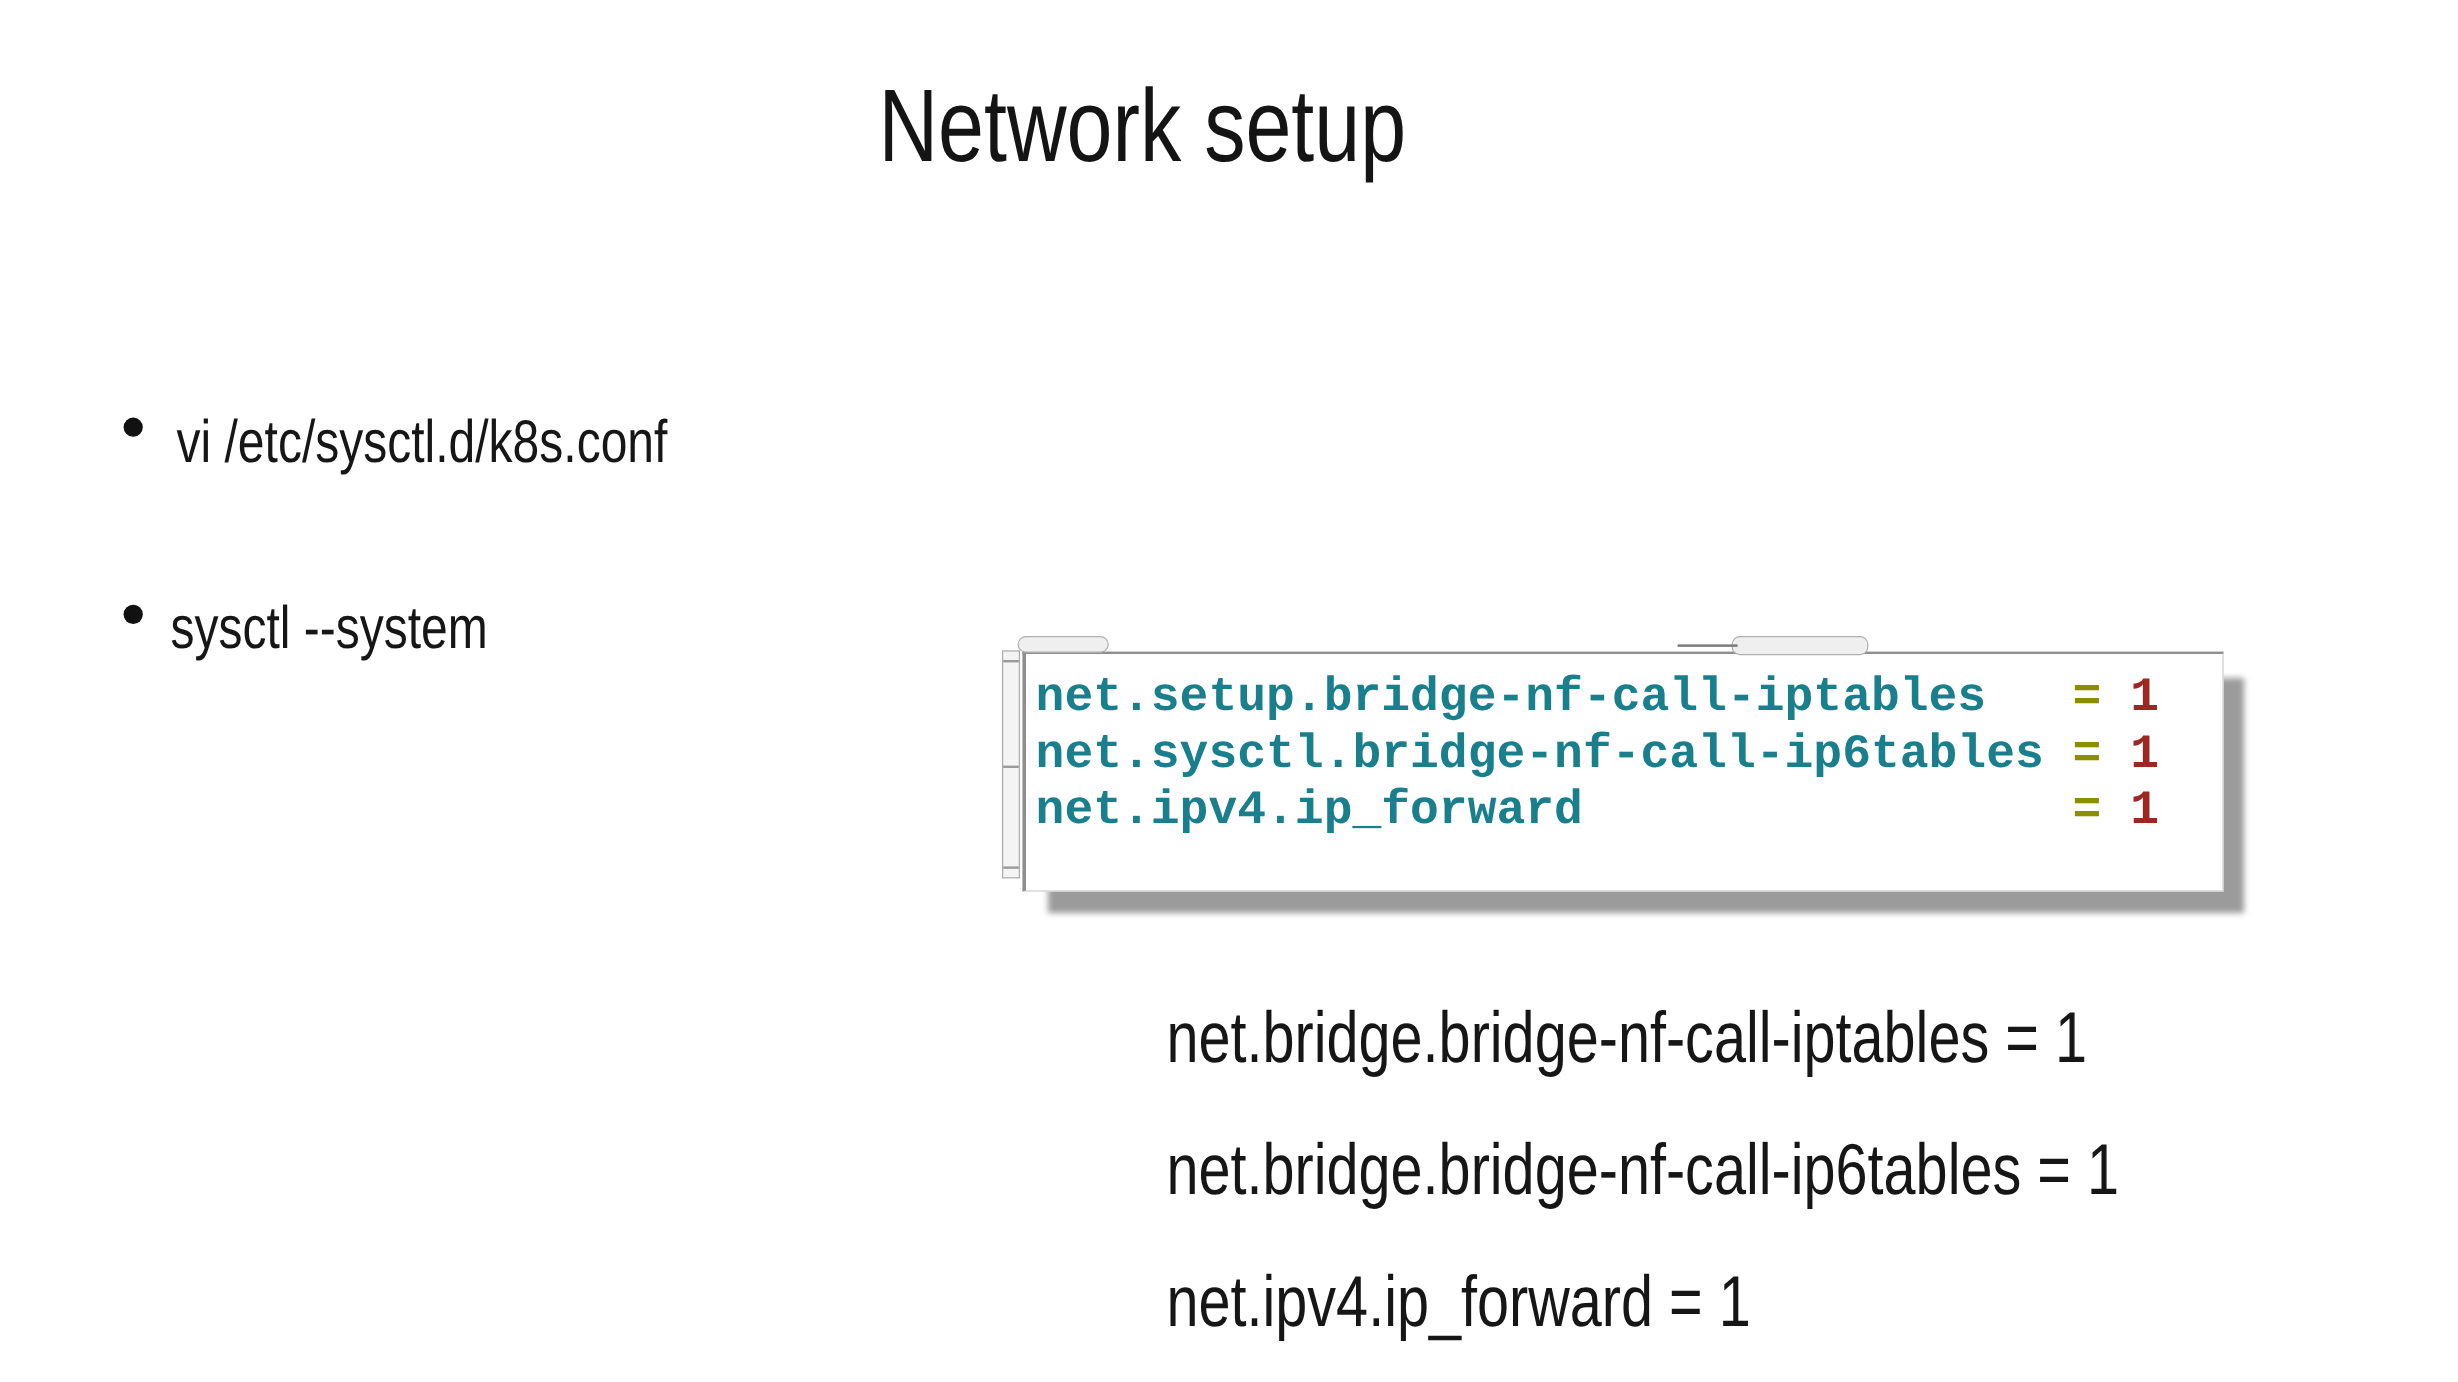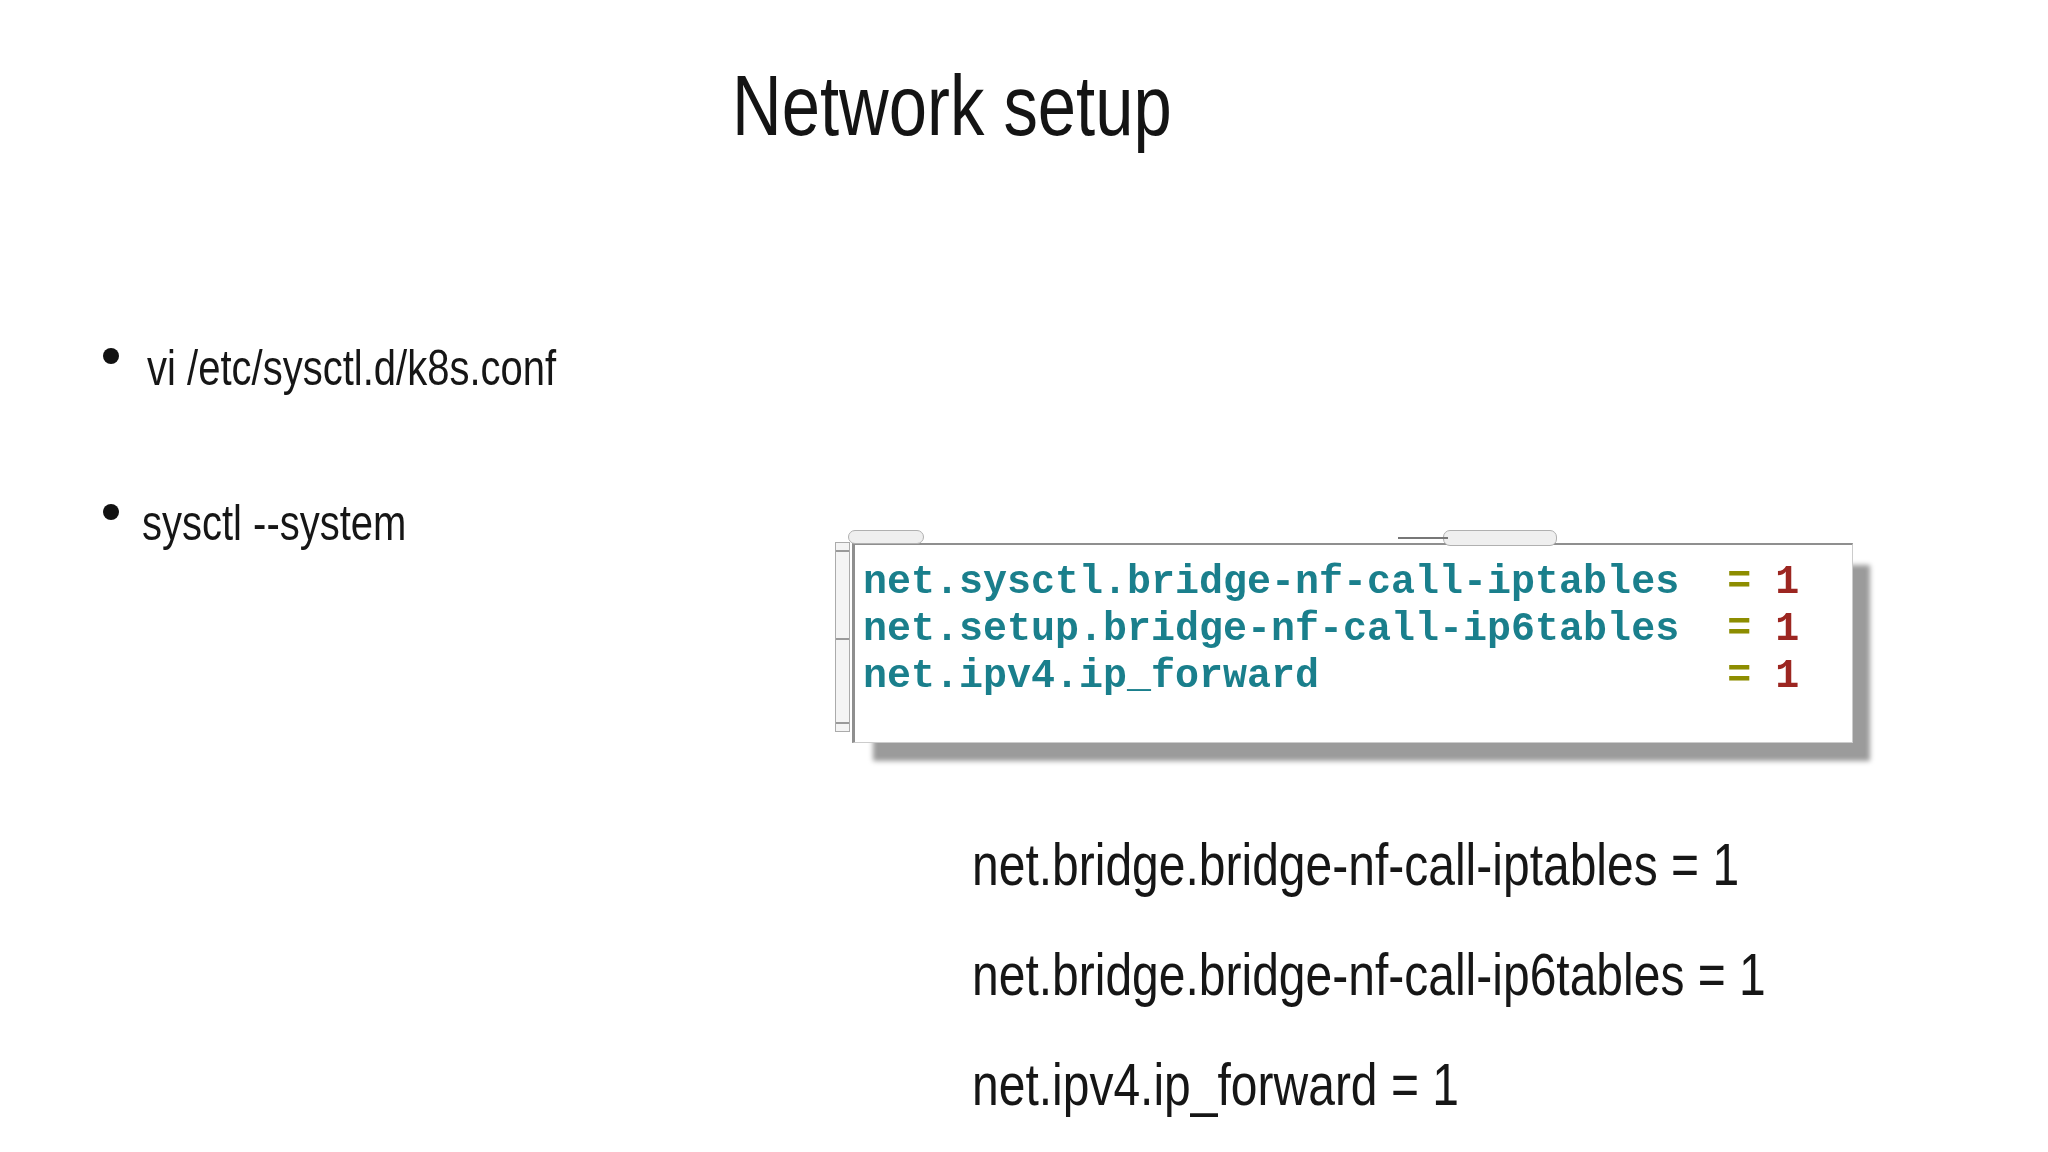--- a/index.html
+++ b/index.html
@@ -74,22 +74,22 @@
 
 <div class="abs bullet-dot" id="bullet2-dot"></div>
 <div class="abs condensed bullet-label" id="bullet2-text">sysctl --system</div>
 
 <div class="abs term-gutter"></div>
 <div class="abs gutter-tick" id="tick1"></div>
 <div class="abs gutter-tick" id="tick2"></div>
 <div class="abs gutter-tick" id="tick3"></div>
 
 <div class="abs term-box">
-  <div class="term-line"><span class="tkey">net.sysctl.bridge-nf-call-iptables</span><span class="teq">=</span><span class="tval">1</span></div>
-  <div class="term-line"><span class="tkey">net.setup.bridge-nf-call-ip6tables</span><span class="teq">=</span><span class="tval">1</span></div>
+  <div class="term-line"><span class="tkey">net.setup.bridge-nf-call-iptables</span><span class="teq">=</span><span class="tval">1</span></div>
+  <div class="term-line"><span class="tkey">net.sysctl.bridge-nf-call-ip6tables</span><span class="teq">=</span><span class="tval">1</span></div>
   <div class="term-line"><span class="tkey">net.ipv4.ip_forward</span><span class="teq">=</span><span class="tval">1</span></div>
 </div>
 
 <div class="abs scroll-pill" id="pill-left"></div>
 <div class="abs scroll-pill" id="pill-right"></div>
 <div class="abs" id="pill-line"></div>
 
 <div class="abs condensed" id="plain-block">
   <div class="plain-line">net.bridge.bridge-nf-call-iptables = 1</div>
   <div class="plain-line">net.bridge.bridge-nf-call-ip6tables = 1</div>

